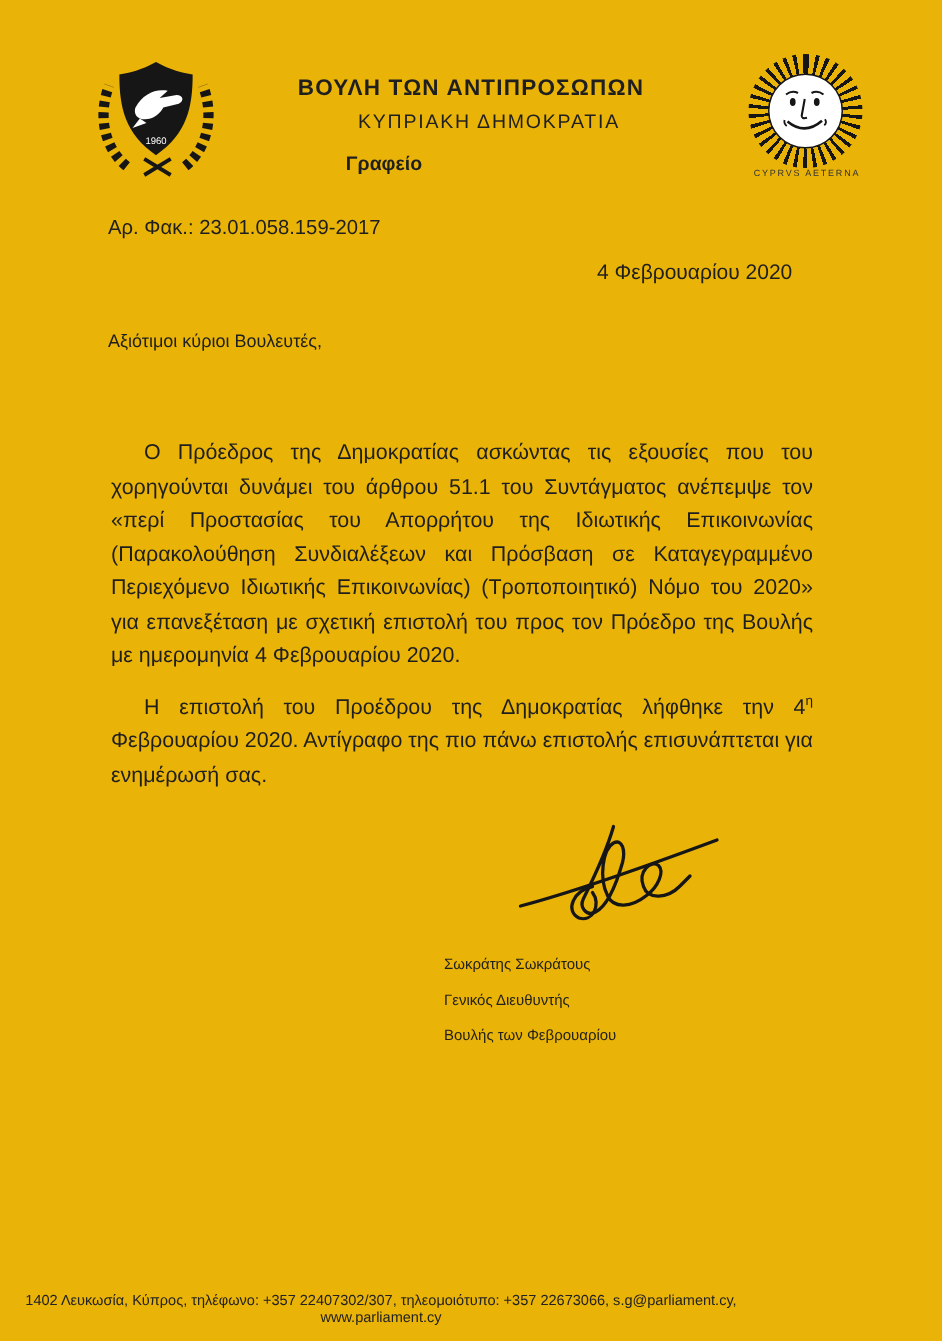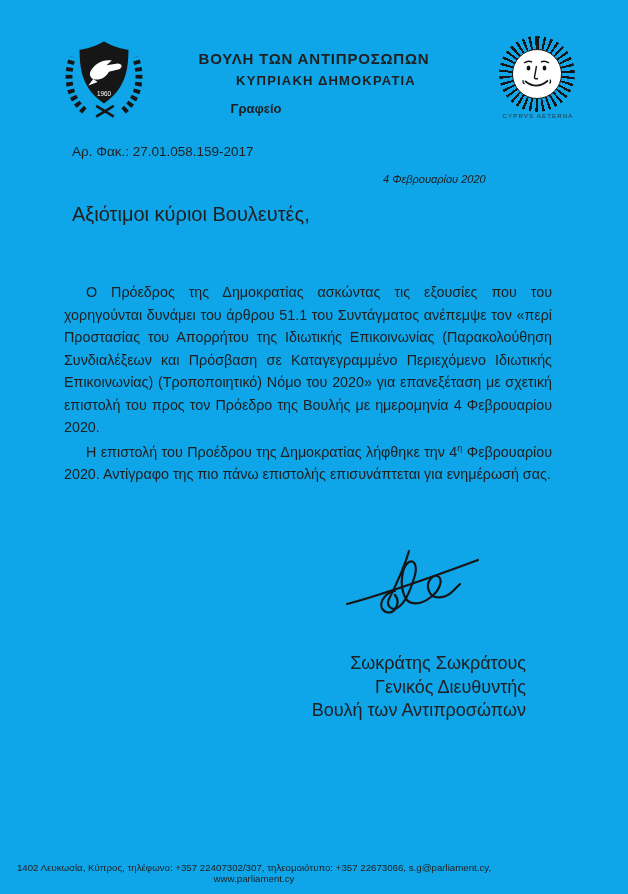--- a/index.html
+++ b/index.html
@@ -1,51 +1,51 @@
 <!DOCTYPE html>
 <html lang="el"><head>
 <meta charset="utf-8">
 <style>
   html,body{margin:0;padding:0;background:#e8e8e8;}
   .page{
     position:relative;
     width:628px;height:894px;
     margin:0 auto;
-    background:#0ea5e9;
+    background:#eab308;
     font-family:"Liberation Sans", sans-serif;
     color:#1f1f1f;
     overflow:hidden;
   }
   
   .coat{position:absolute;left:60px;top:38px;width:88px;height:84px;}
   .head-center{position:absolute;left:0;top:50px;width:628px;text-align:center;}
   .org-title{font-size:15px;font-weight:bold;letter-spacing:.8px;line-height:17px;}
-  .org-subtitle{font-size:13px;font-weight:bold;letter-spacing:1.2px;margin-top:6px;line-height:15px;margin-left:24px;}
+  .org-subtitle{font-size:13px;font-weight:normal;letter-spacing:1.2px;margin-top:6px;line-height:15px;margin-left:24px;}
   .office{position:absolute;left:0;top:100px;width:512px;text-align:center;
           font-size:13px;font-weight:bold;line-height:18px;}
   .sun{position:absolute;left:499px;top:36px;width:76px;height:76px;}
   .sun-rays{position:absolute;inset:0;border-radius:50%;
             background:repeating-conic-gradient(#161616 0deg 4deg, transparent 4deg 10.5deg);}
   .sun-disc{position:absolute;inset:13px;border-radius:50%;background:#fff;border:1.6px solid #161616;}
   .sun-face{position:absolute;inset:13px;}
   .sun-caption{position:absolute;left:486px;top:113px;width:104px;text-align:center;
                font-size:6px;letter-spacing:1.2px;color:#333;}
   
   .ref{position:absolute;left:72px;top:144px;font-size:13.5px;}
-  .date{position:absolute;left:383px;top:173px;font-size:11px;font-style:italic;}
-  .salutation{position:absolute;left:72px;top:203px;font-size:20px;}
+  .date{position:absolute;left:398px;top:173px;font-size:14px;}
+  .salutation{position:absolute;left:72px;top:220px;font-size:12px;}
   
   .body-text{position:absolute;left:62px;top:279px;width:492px;
              font-size:14.3px;line-height:22.5px;text-align:justify;}
-  .body-text p{margin:2px;text-indent:22px;}
+  .body-text p{margin:12px;text-indent:22px;}
   .body-text sup{font-size:9px;line-height:0;}
   
   .sig-scribble{position:absolute;left:345px;top:547px;width:135px;height:76px;}
-  .sig-block{position:absolute;left:296px;top:652px;width:230px;text-align:right;
-             font-size:18px;line-height:23.5px;}
+  .sig-block{position:absolute;left:296px;top:632px;width:230px;text-align:left;
+             font-size:10px;line-height:23.5px;}
   
   .footer{position:absolute;left:0;top:862px;width:508px;text-align:center;
           font-size:9.7px;color:#222;}
 </style>
 </head>
 <body>
 
 <div class="page">
 
   <div class="coat">
@@ -76,38 +76,38 @@
       <path d="M29,13 Q33,11 37,14" fill="none" stroke="#161616" stroke-width="1.4"></path>
       <ellipse cx="16.5" cy="19" rx="1.9" ry="2.6" fill="#161616"></ellipse>
       <ellipse cx="32.5" cy="19" rx="1.9" ry="2.6" fill="#161616"></ellipse>
       <path d="M24.5,17 L22.5,28 Q22.2,30.5 26,29.5" fill="none" stroke="#161616" stroke-width="1.4"></path>
       <path d="M13,32 Q24.5,41.5 36,31.5" fill="none" stroke="#161616" stroke-width="1.7"></path>
       <path d="M11,31 Q10.5,33.5 12.5,35 M38,30.5 Q39.5,33 37.5,34.5" fill="none" stroke="#161616" stroke-width="1.2"></path>
     </svg>
   </div>
   <div class="sun-caption">CYPRVS AETERNA</div>
 
-  <div class="ref">Αρ. Φακ.: 27.01.058.159-2017</div>
+  <div class="ref">Αρ. Φακ.: 23.01.058.159-2017</div>
   <div class="date">4 Φεβρουαρίου 2020</div>
   <div class="salutation">Αξιότιμοι κύριοι Βουλευτές,</div>
 
   <div class="body-text">
     <p>Ο Πρόεδρος της Δημοκρατίας ασκώντας τις εξουσίες που του χορηγούνται δυνάμει του άρθρου 51.1 του Συντάγματος ανέπεμψε τον «περί Προστασίας του Απορρήτου της Ιδιωτικής Επικοινωνίας (Παρακολούθηση Συνδιαλέξεων και Πρόσβαση σε Καταγεγραμμένο Περιεχόμενο Ιδιωτικής Επικοινωνίας) (Τροποποιητικό) Νόμο του 2020» για επανεξέταση με σχετική επιστολή του προς τον Πρόεδρο της Βουλής με ημερομηνία 4 Φεβρουαρίου 2020.</p>
     <p><span>Η επιστολή του Προέδρου της Δημοκρατίας λήφθηκε την 4</span><sup>η</sup><span> Φεβρουαρίου 2020. Αντίγραφο της πιο πάνω επιστολής επισυνάπτεται για ενημέρωσή σας.</span></p>
   </div>
 
   <svg class="sig-scribble" viewBox="0 0 135 76" aria-hidden="true">
     <g fill="none" stroke="#161616" stroke-width="2.2" stroke-linecap="round" stroke-linejoin="round">
       <path d="M2,57 C40,47 90,29 133,13"></path>
       <path d="M64,4 C60,18 50,40 44,52 C41,58 46,64 52,61 C60,57 66,42 70,28 C72,20 70,12 64,15 C57,19 54,38 60,50 C64,59 76,58 86,50 C94,44 98,34 94,30 C89,26 80,34 84,44 C87,53 100,52 108,44 L115,37"></path>
       <path d="M50,44 C38,46 31,60 41,65 C50,68 56,56 50,48"></path>
     </g>
   </svg>
 
   <div class="sig-block">
     <div>Σωκράτης Σωκράτους</div>
     <div>Γενικός Διευθυντής</div>
-    <div>Βουλή των Αντιπροσώπων</div>
+    <div>Βουλής των Φεβρουαρίου</div>
   </div>
 
   <div class="footer">1402 Λευκωσία, Κύπρος, τηλέφωνο: +357 22407302/307, τηλεομοιότυπο: +357 22673066, s.g@parliament.cy, www.parliament.cy</div>
 
 </div>
 
 </body></html>

